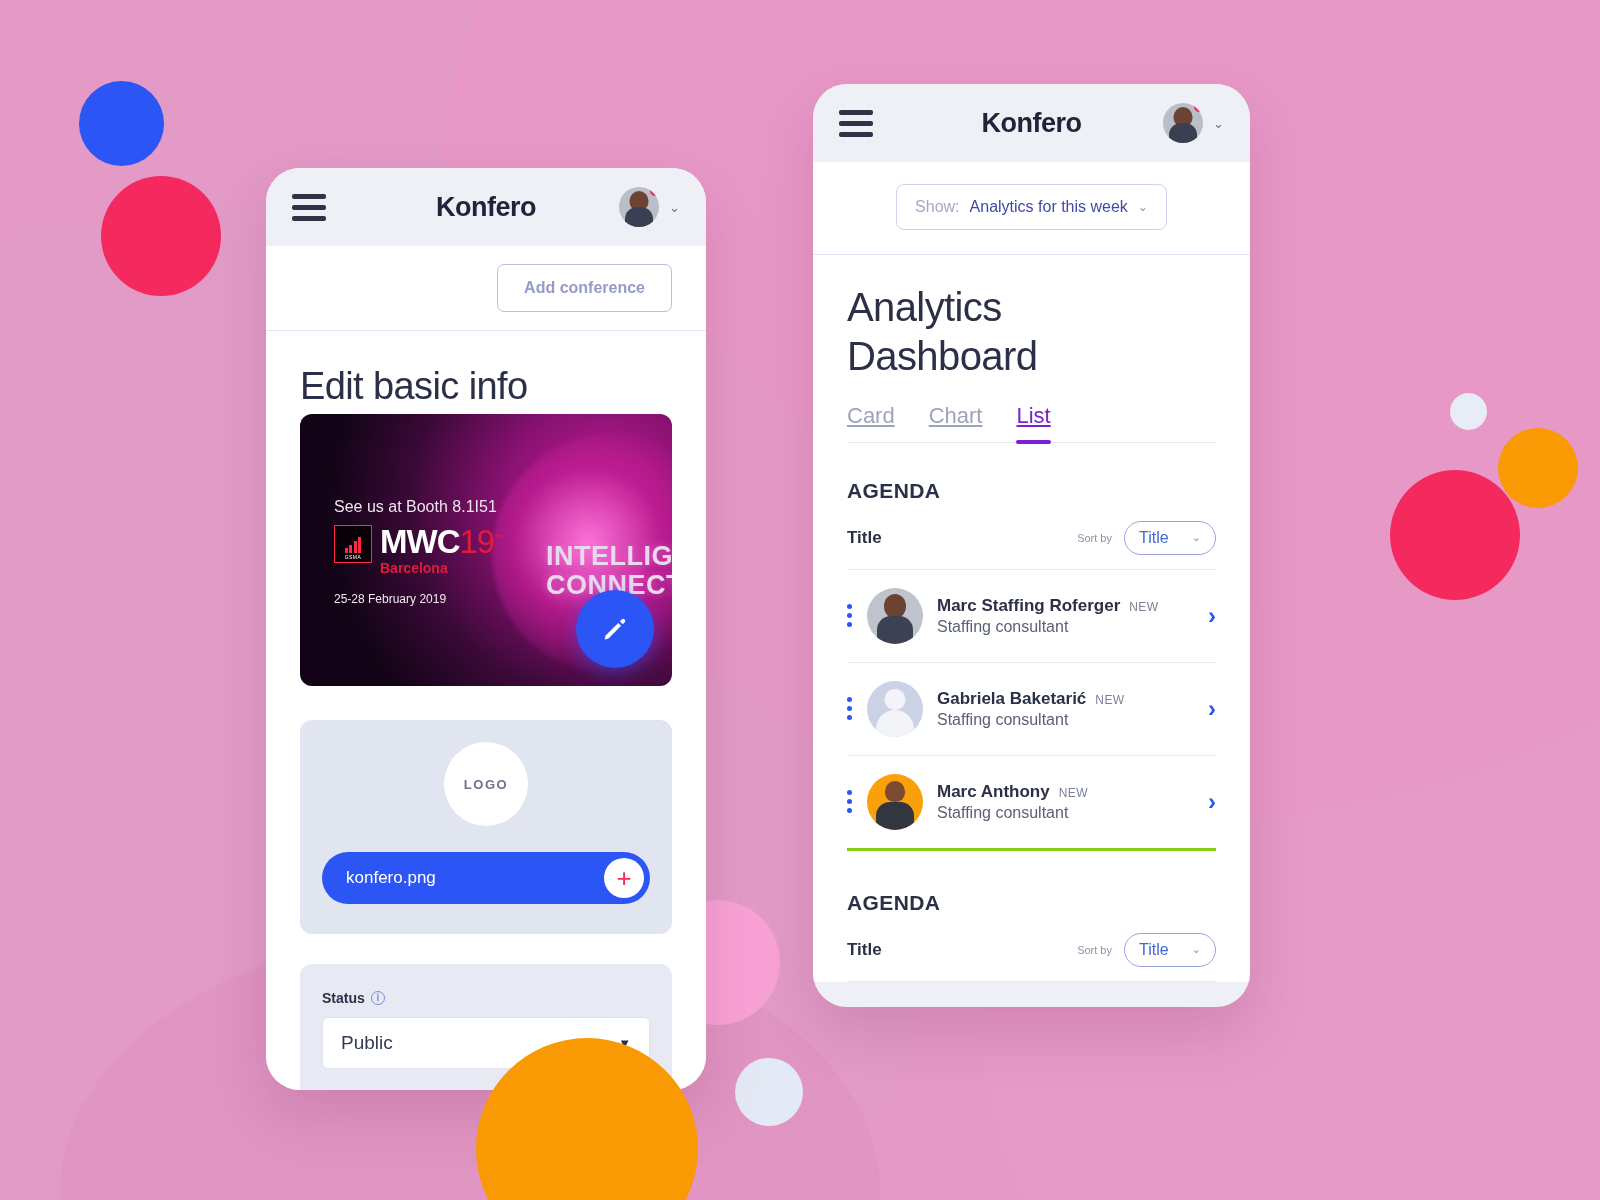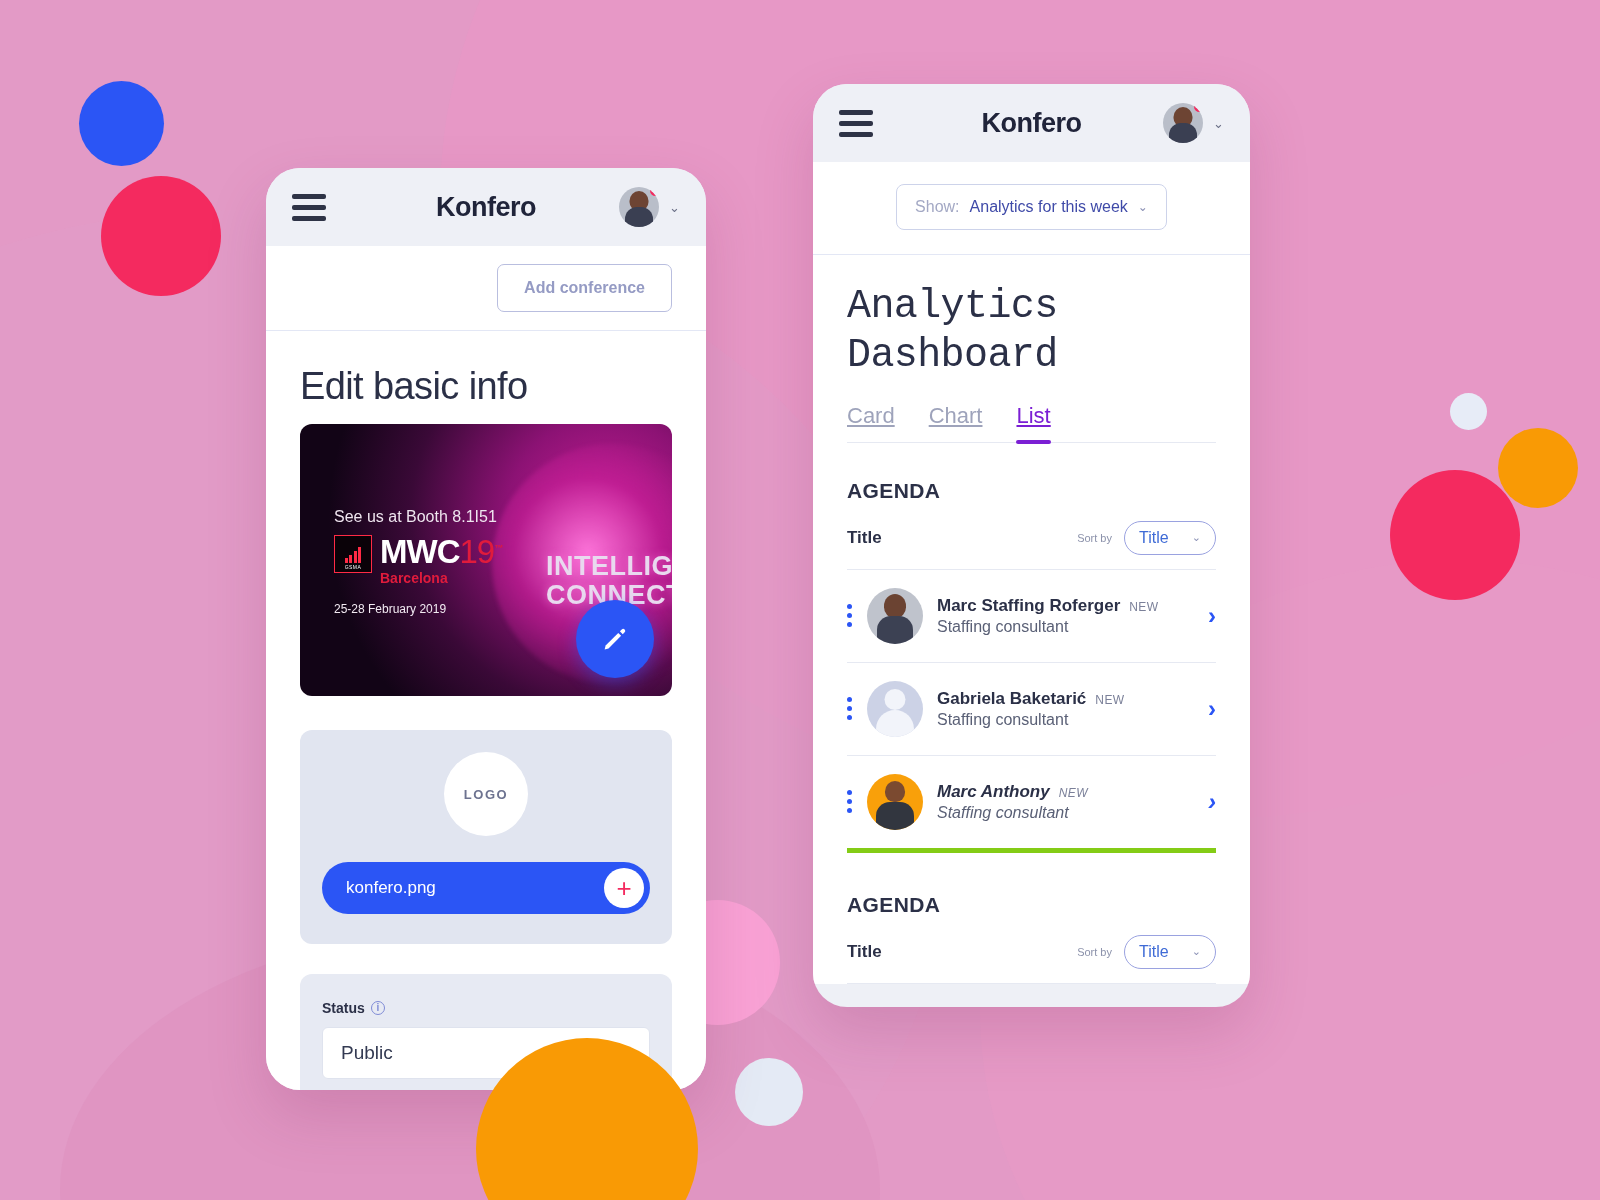--- a/index.html
+++ b/index.html
@@ -128,21 +128,21 @@
     border: 1px solid #b9bedf;
     border-radius: 7px;
     padding: 14px 26px;
     color: #959bc4;
     font-size: 16px; font-weight: 700;
     background: #fff;
     cursor: pointer;
   }
   .page-title {
     font-size: 38px; font-weight: 400; color: #2b3047;
-    padding: 34px 34px 16px;
+    padding: 34px 34px 6px;
     letter-spacing: -.6px;
   }
 
   
   .banner {
     margin: 0 34px;
     height: 272px;
     border-radius: 12px;
     position: relative;
     overflow: hidden;
@@ -277,21 +277,21 @@
     padding: 13px 18px;
     display: flex; align-items: center; gap: 10px;
     background: #fff; cursor: pointer;
   }
   .show-select .lab { color: #a3a8c4; font-size: 16px; }
   .show-select .val { color: #3f4aa8; font-size: 16px; font-weight: 400; }
   .show-select .cv { color: #8a90b5; font-size: 12px; }
 
   .dash-title {
     font-size: 40px; line-height: 1.22; color: #2b3047;
-    padding: 28px 34px 0; letter-spacing: -.6px; font-family: Liberation Mono, monospace;
+    padding: 28px 34px 0; letter-spacing: -.6px;
   }
   .tab {
     font-size: 22px; color: #9ea3bb; padding-bottom: 13px;
     cursor: pointer; position: relative; text-decoration: underline;
   }
   .tab.active { color: #7b1fd4; font-weight: 500; }
   .tab.active::after {
     content: ""; position: absolute;
     left: 0; right: 0; bottom: -2px; height: 4px;
     background: #7b1fd4; border-radius: 2px;
@@ -320,21 +320,21 @@
   }
   .sort-select .cv { margin-left: auto; font-size: 11px; color: #8a90b5; }
 
   .list { padding: 0 34px; }
   .row {
     display: flex; align-items: center;
     gap: 14px;
     padding: 18px 0;
     border-top: 1px solid #e6e9f2;
   }
-  .row:last-child { border-bottom: 5px solid #84cc16; font-style: italic; }
+  .row:last-child { border-bottom: 3px solid #84cc16; }
   .dots {
     width: 6px; display: flex; flex-direction: column; gap: 4px; cursor: pointer;
     flex: 0 0 auto;
   }
   .dots i { width: 5px; height: 5px; border-radius: 50%; background: #2b55f5; display: block; }
   .av {
     width: 56px; height: 56px; border-radius: 50%;
     flex: 0 0 auto; position: relative; overflow: hidden;
   }
   .av.a1 { background: #bfc3cc; }

